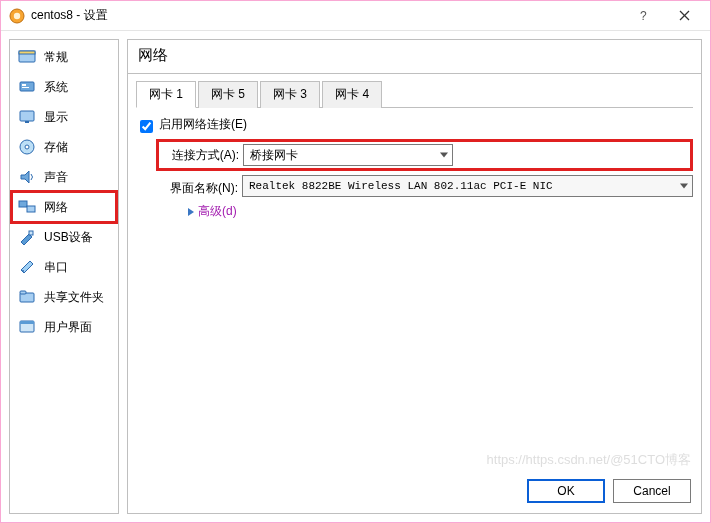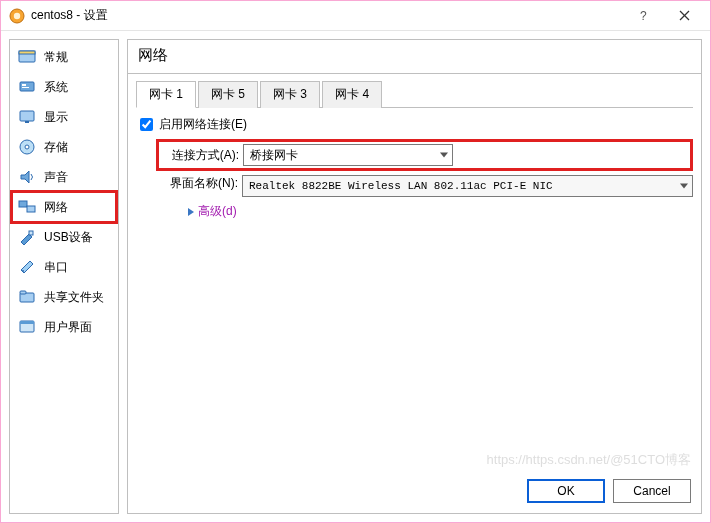--- a/index.html
+++ b/index.html
@@ -104,30 +104,30 @@
     top: 1px;
   }
   .tab.active {
     background: #fff;
     border-bottom: 1px solid #fff;
   }
 
   
   .check-row {
     display: flex;
-    align-items: center;
+    align-items: flex-end;
     gap: 6px;
     margin: 2px 0 6px 4px;
   }
   .check-row input { margin:0; }
 
   
   .form-row {
     display: flex;
-    align-items: flex-start;
+    align-items: flex-end;
     margin: 4px 0;
     padding-left: 24px;
   }
   .form-row .label {
     width: 82px;
     text-align: right;
     padding-right: 4px;
   }
   .combo {
     flex: 1;

